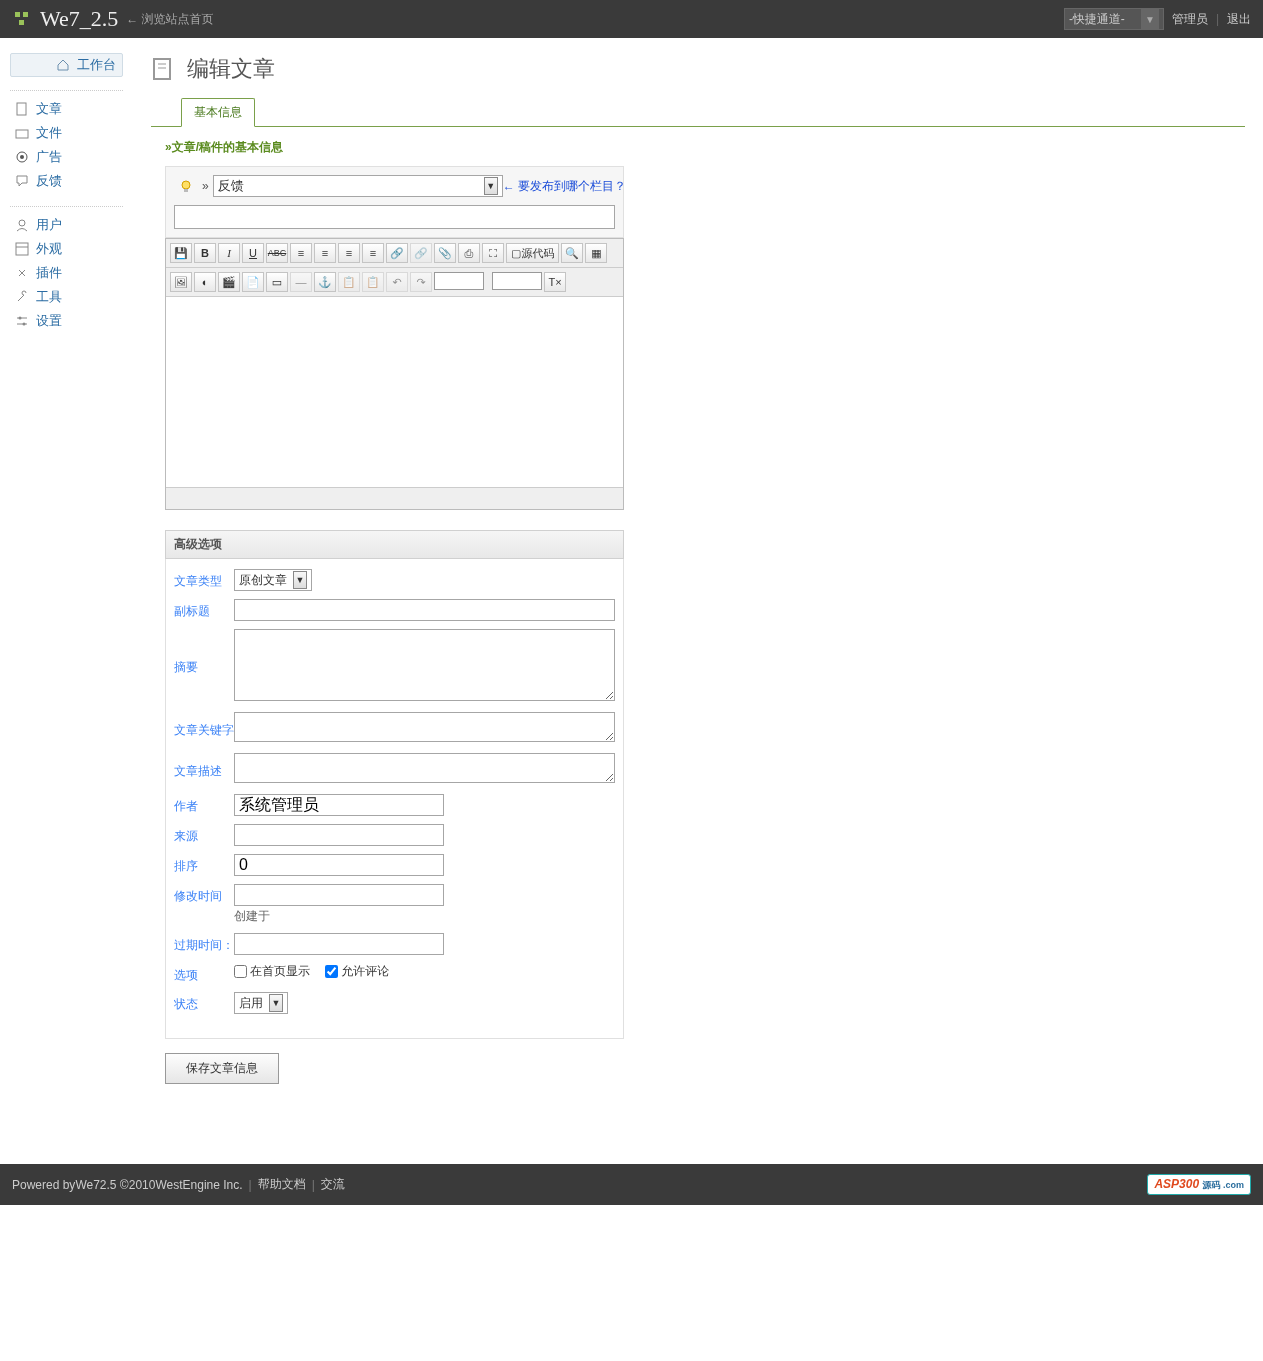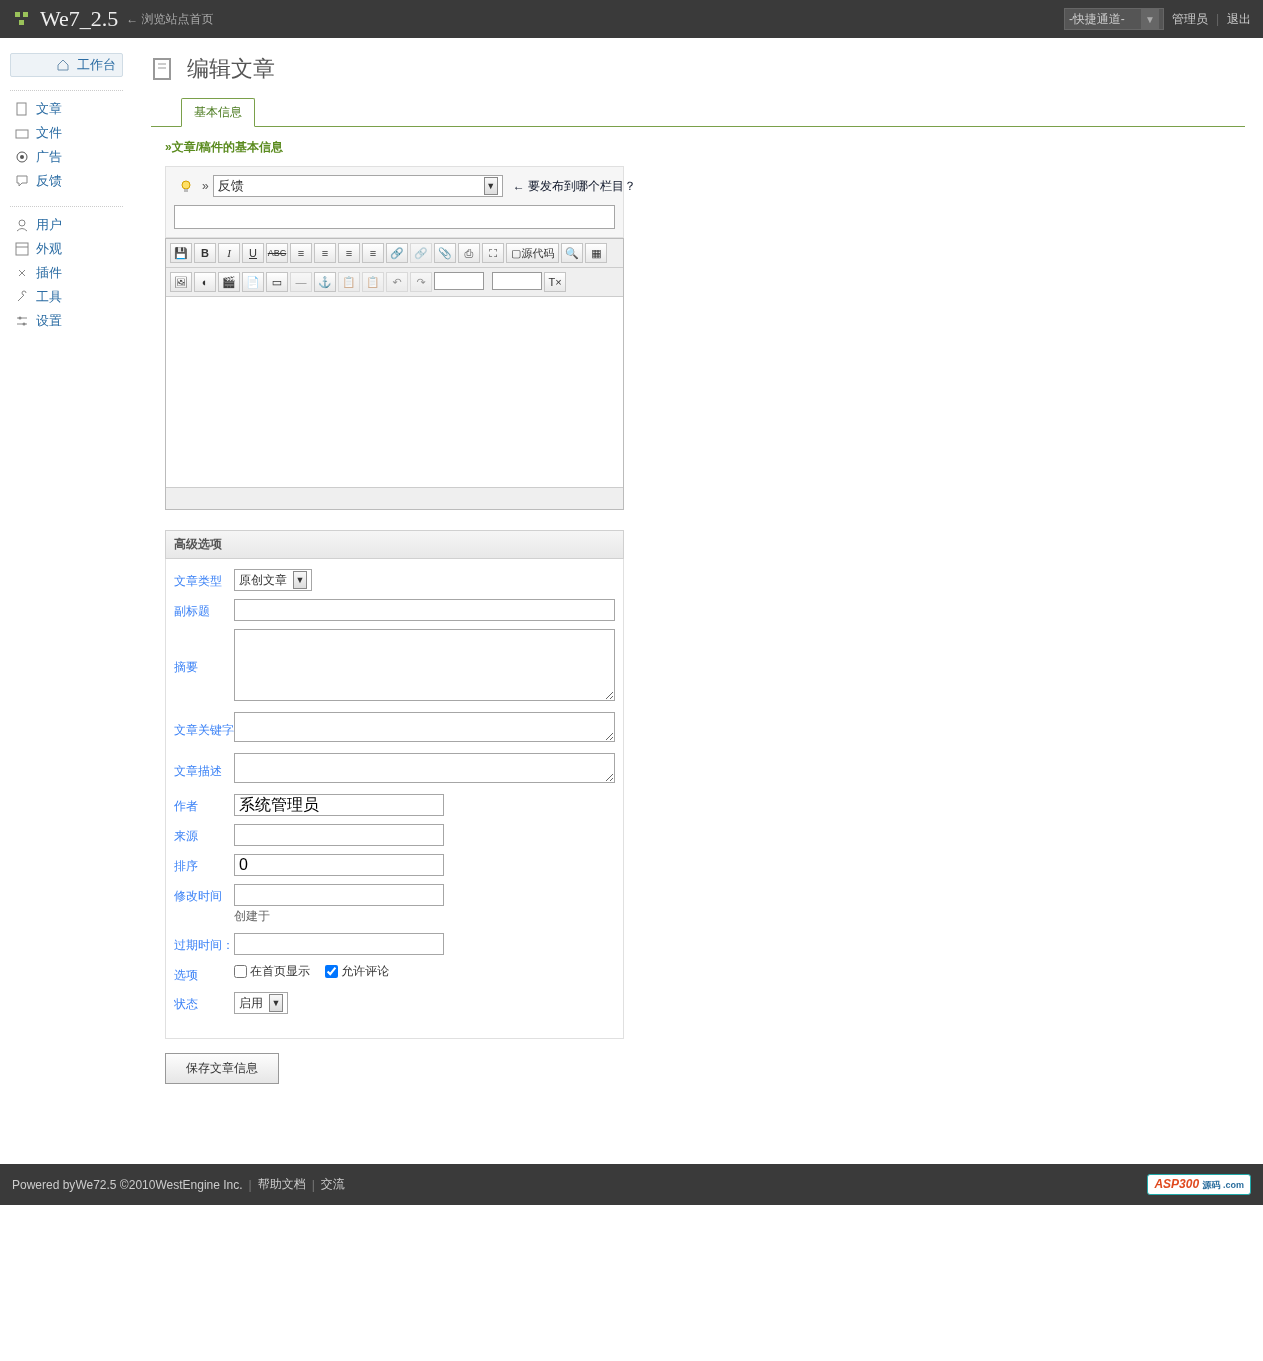--- a/index.html
+++ b/index.html
@@ -30,21 +30,21 @@
 .tabs .tab { border: 1px solid #7aa04a; border-bottom: 1px solid #fff; padding: 5px 12px; margin-left: 30px; margin-bottom: -1px; color: #4a7a1e; background: #fff; border-radius: 2px 2px 0 0; cursor: pointer;}
 
 .section-title { color: #5a8b1e; font-weight: bold; margin: 12px 0 10px 14px; }
 
 .form-box { border: 1px solid #e0e0e0; background: #f6f6f6; width: 459px; padding: 8px 8px 0 8px; margin-left: 0;}
 .row { display: flex; align-items: center; margin-bottom: 8px; }
 .bulb { width: 20px; height: 20px; margin: 0 4px; display: inline-flex; align-items: center; justify-content: center; }
 .chev { margin: 0 4px; color: #555; }
 .sel { flex: 1; height: 22px; border: 1px solid #a6a6a6; background: #fff; display: flex; align-items: center; padding: 0 4px; font-size: 13px;}
 .sel .dd { margin-left: auto; width: 14px; height: 18px; border: 1px solid #888; background: linear-gradient(#f8f8f8,#ddd); display: flex; align-items: center; justify-content: center; font-size: 9px; color: #333;}
-.hint { color: #0f172a; margin-left: 10px; white-space: nowrap; }
+.hint { color: #1d4ed8; white-space: nowrap; }
 .title-input { width: 100%; height: 24px; border: 1px solid #a6a6a6; padding: 0 4px; font-size: 13px; font-family: inherit;}
 
 .editor { border: 1px solid #bbb; background: #efefef; width: 459px;}
 .tb { display: flex; flex-wrap: wrap; padding: 4px; gap: 2px; border-bottom: 1px solid #ccc;}
 .btn-ic { width: 22px; height: 20px; border: 1px solid #c4c4c4; background: linear-gradient(#fff,#e8e8e8); display: inline-flex; align-items: center; justify-content: center; font-size: 11px; cursor: pointer; color: #333;}
 .btn-ic.disabled { opacity: .5; cursor: default; }
 .btn-ic.wide { width: auto; padding: 0 4px; }
 .color-sw { width: 50px; height: 18px; border: 1px solid #999; background: #fff; display: inline-block;}
 .editor-body { background: #fff; height: 190px; }
 .editor-status { background: #efefef; height: 22px; border-top: 1px solid #ccc;}

